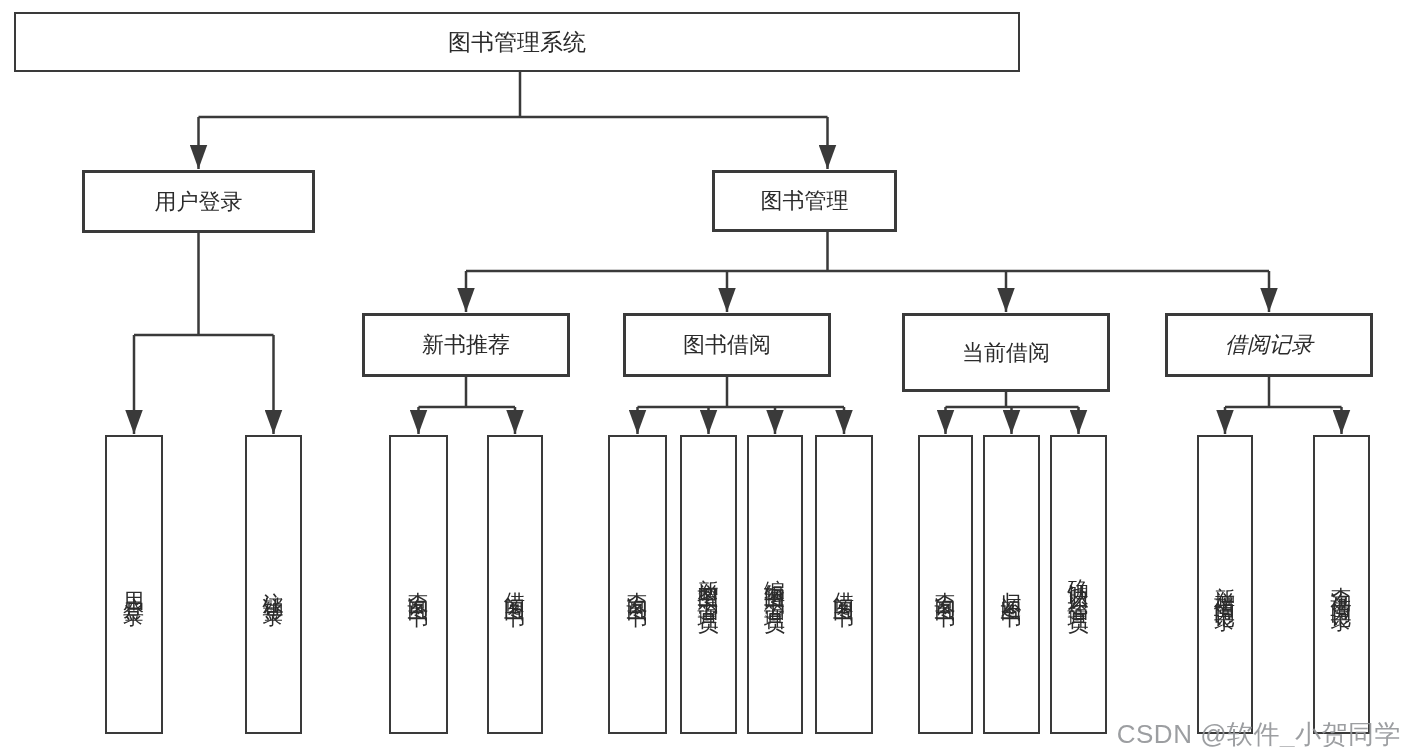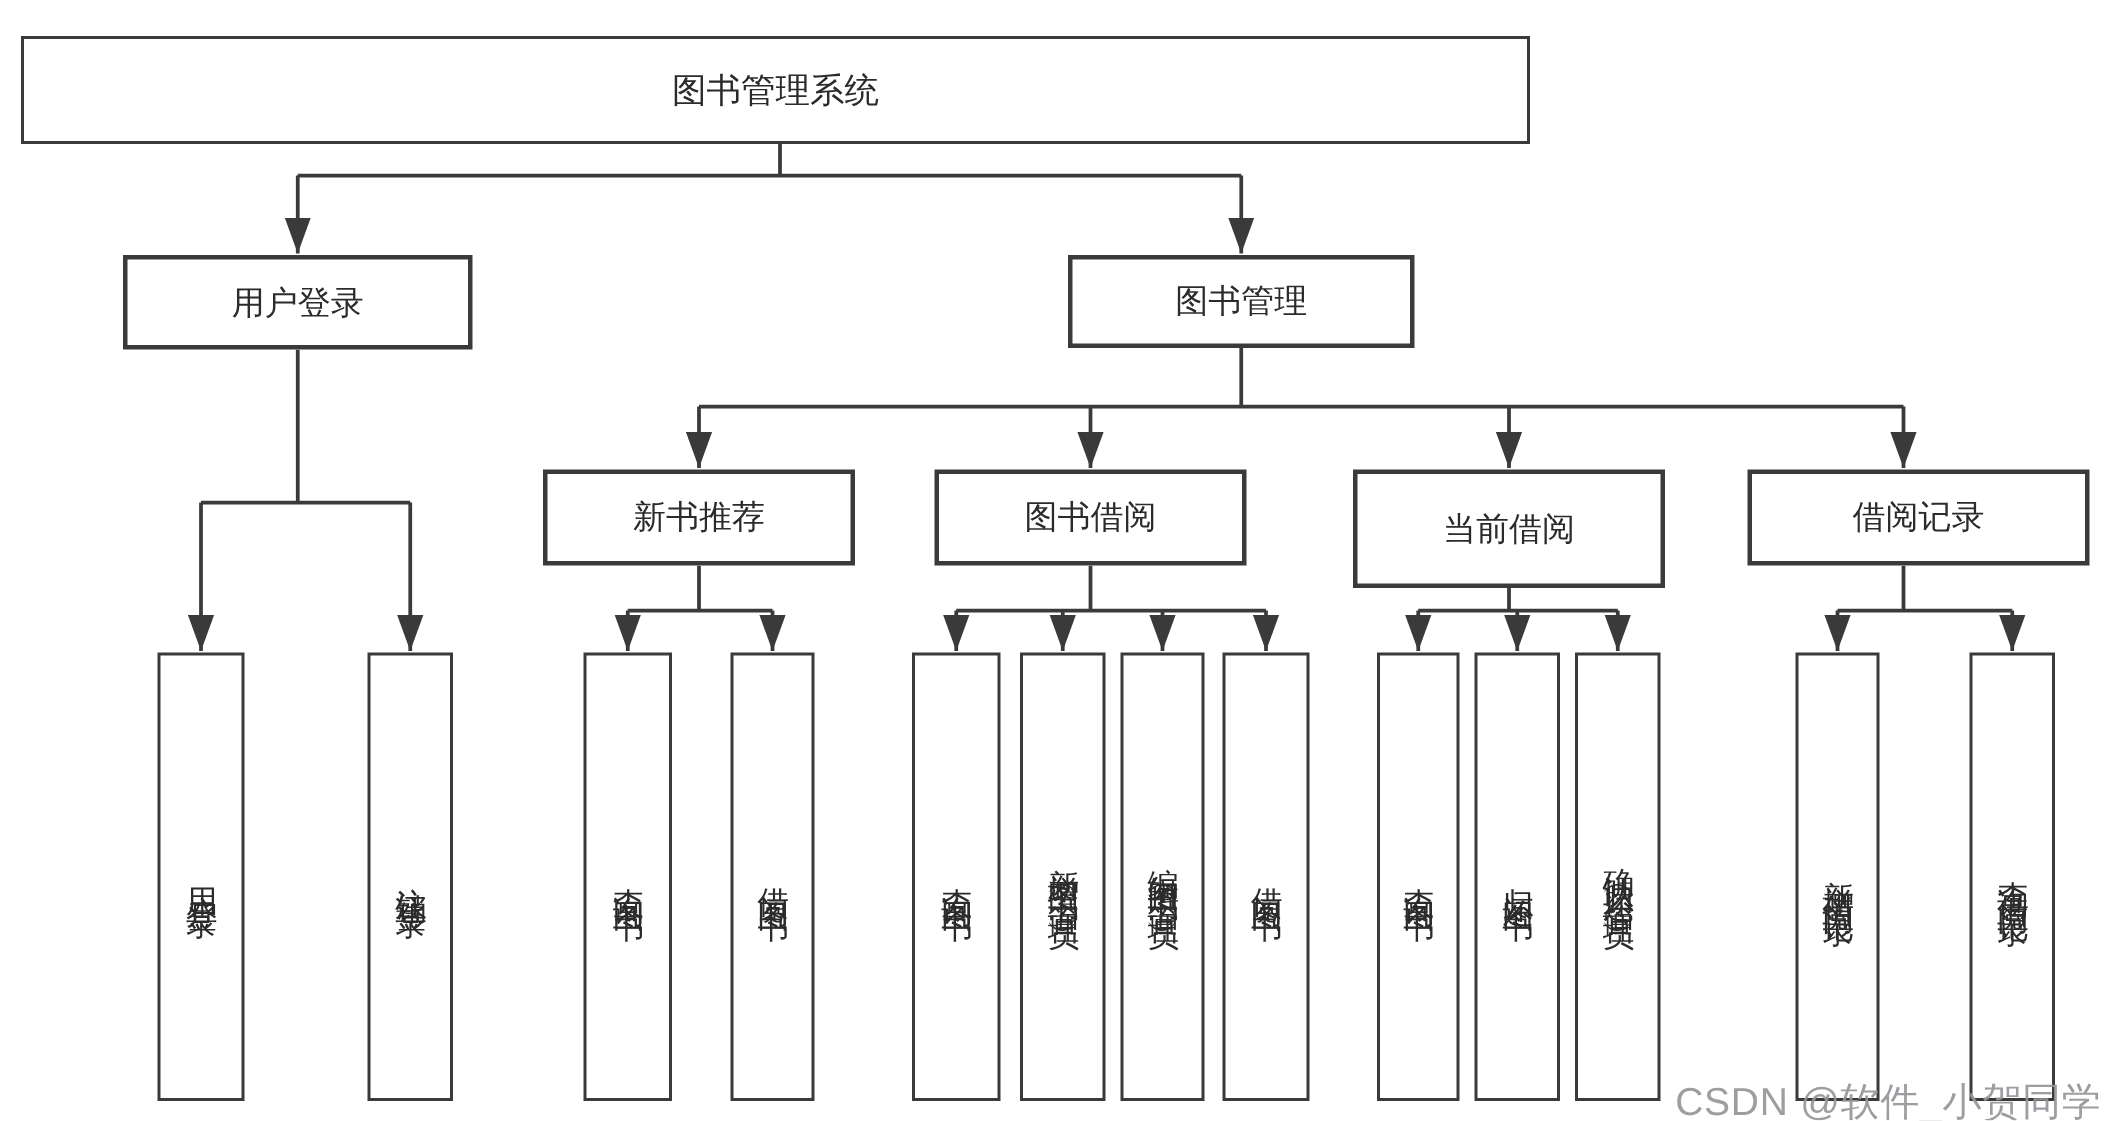--- a/index.html
+++ b/index.html
@@ -75,41 +75,41 @@
       <path d="M775,407 L775,434"></path>
       <path d="M844,407 L844,434"></path>
       <path d="M945.5,407 L945.5,434"></path>
       <path d="M1011.5,407 L1011.5,434"></path>
       <path d="M1078.5,407 L1078.5,434"></path>
       <path d="M1225,407 L1225,434"></path>
       <path d="M1341.5,407 L1341.5,434"></path>
     </g>
   </svg>
 
-  <div class="node root-node" style="left:14px;top:12px;width:1006px;height:72px;margin-top:12px;">
+  <div class="node root-node" style="left:14px;top:12px;width:1006px;height:60px;">
     <span>图书管理系统</span>
   </div>
 
   <div class="node h-node" style="left:82px;top:170px;width:233px;height:63px;">
     <span>用户登录</span>
   </div>
-  <div class="node h-node" style="left:712px;top:170px;width:231px;height:62px;">
+  <div class="node h-node" style="left:712px;top:170px;width:185px;height:62px;">
     <span>图书管理</span>
   </div>
 
   <div class="node h-node" style="left:623px;top:313px;width:208px;height:64px;">
     <span>图书借阅</span>
   </div>
   <div class="node h-node" style="left:362px;top:313px;width:208px;height:64px;">
     <span>新书推荐</span>
   </div>
   <div class="node h-node" style="left:902px;top:313px;width:208px;height:79px;">
     <span>当前借阅</span>
   </div>
-  <div class="node h-node" style="left:1165px;top:313px;width:228px;height:64px;">
+  <div class="node h-node" style="left:1165px;top:313px;width:208px;height:64px;font-style:italic;">
     <span>借阅记录</span>
   </div>
 
   <div class="node v-node" style="left:105px;top:435px;width:58px;height:299px;">
     <span>用户登录</span>
   </div>
   <div class="node v-node" style="left:245px;top:435px;width:57px;height:299px;">
     <span>注销登录</span>
   </div>
 

